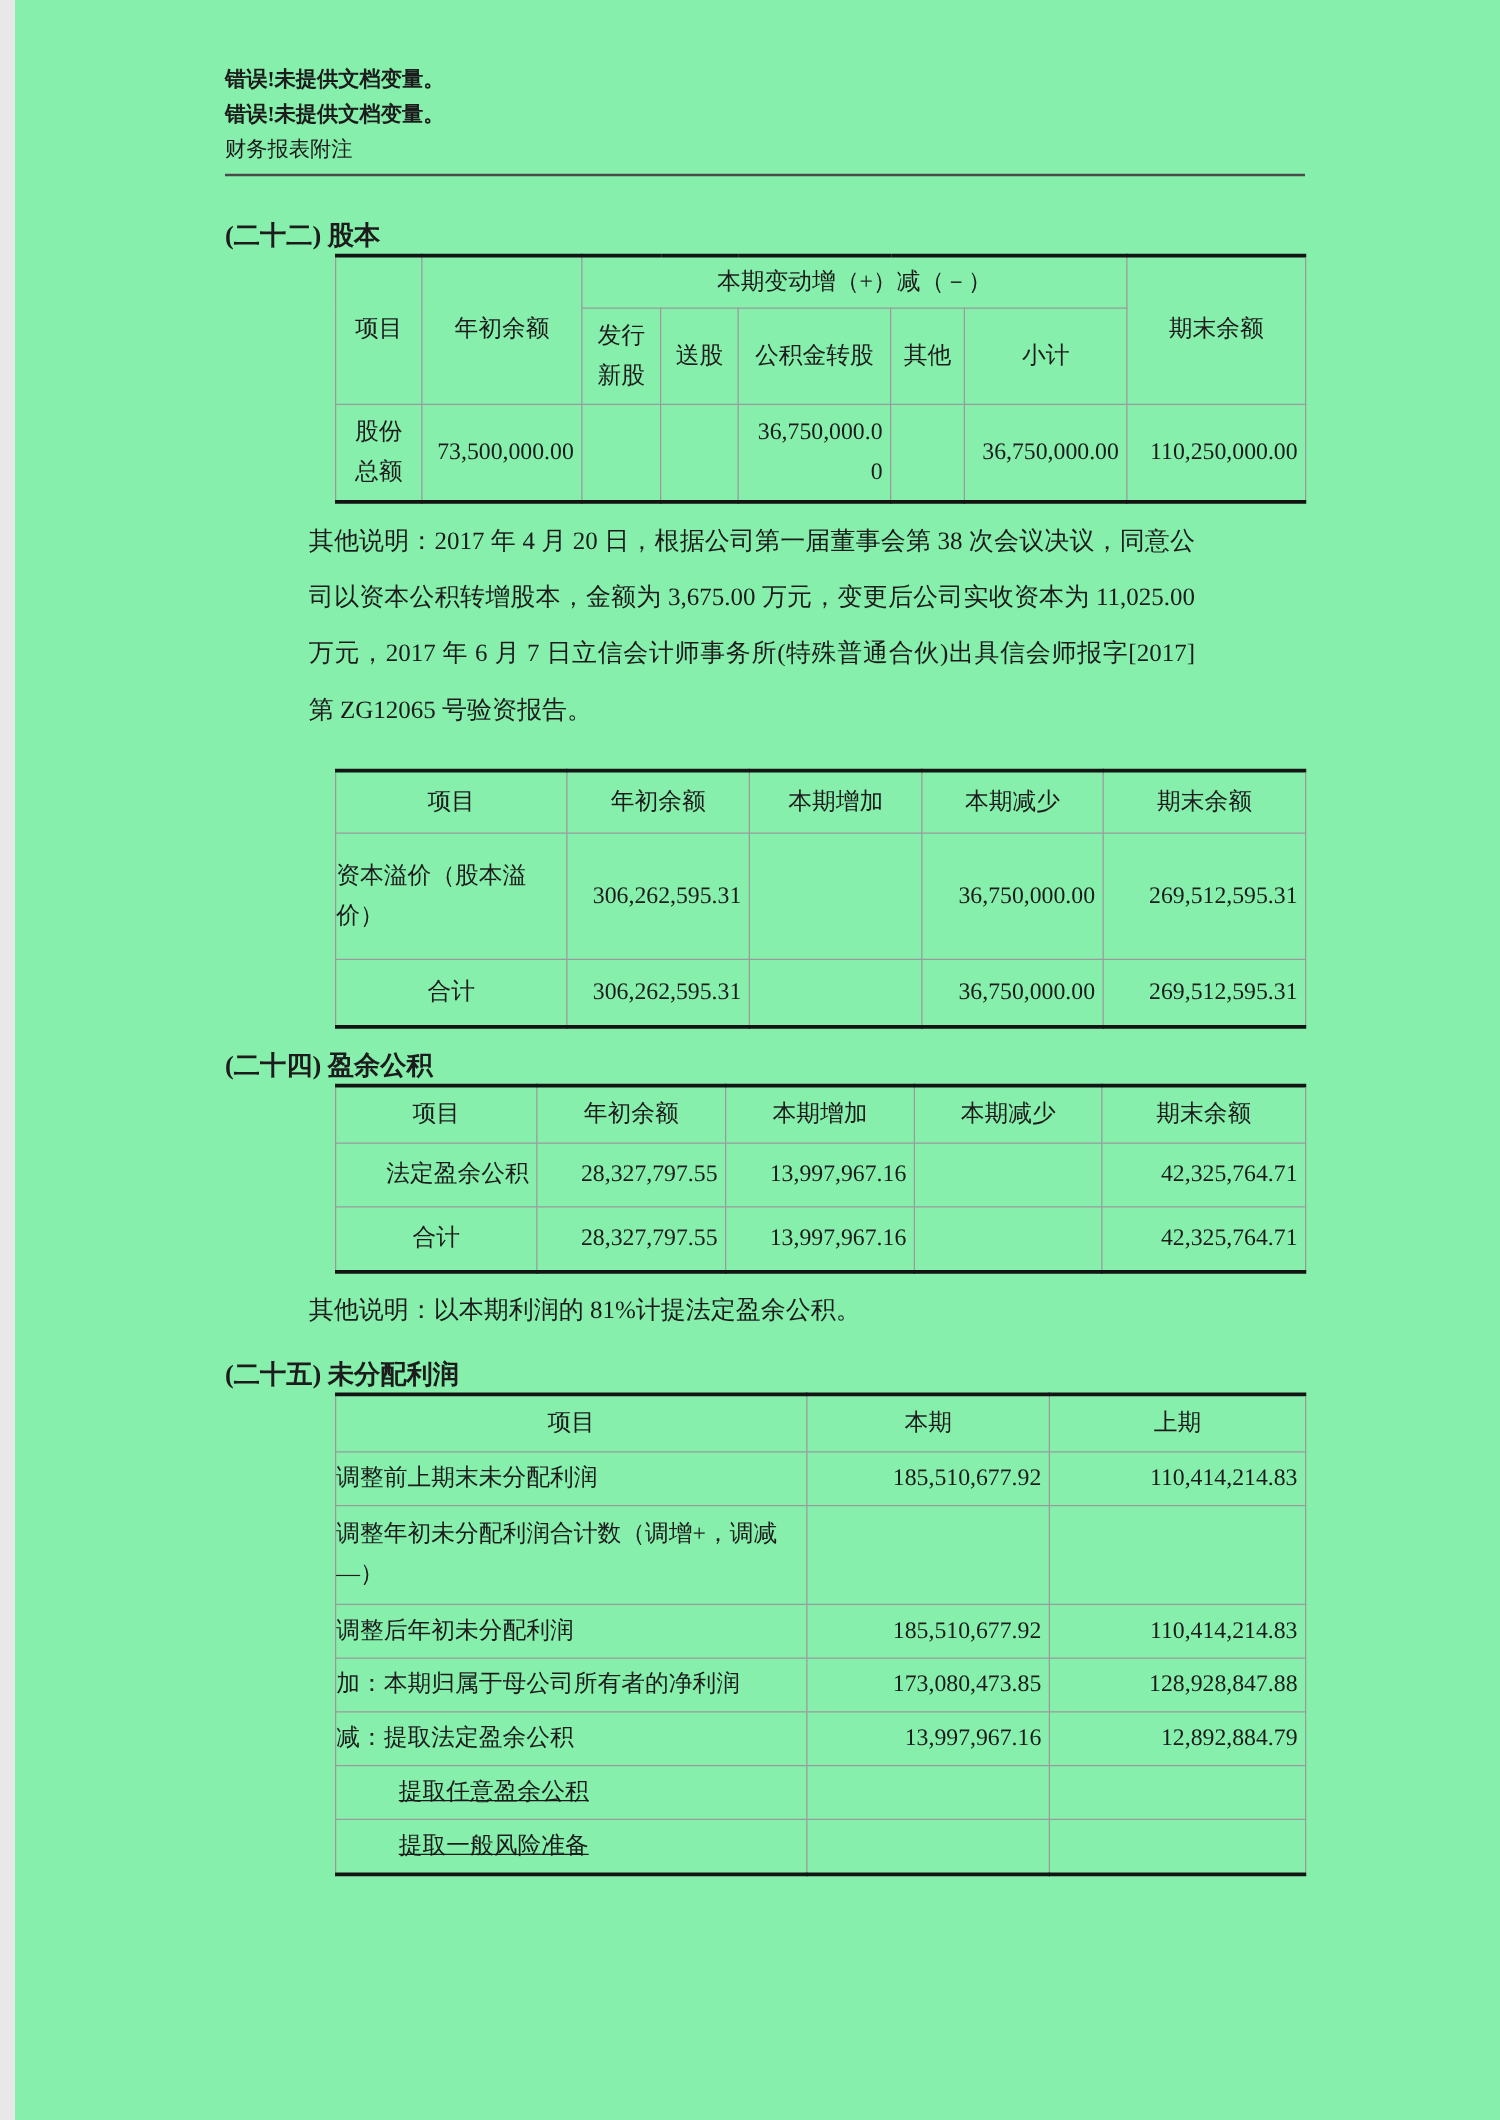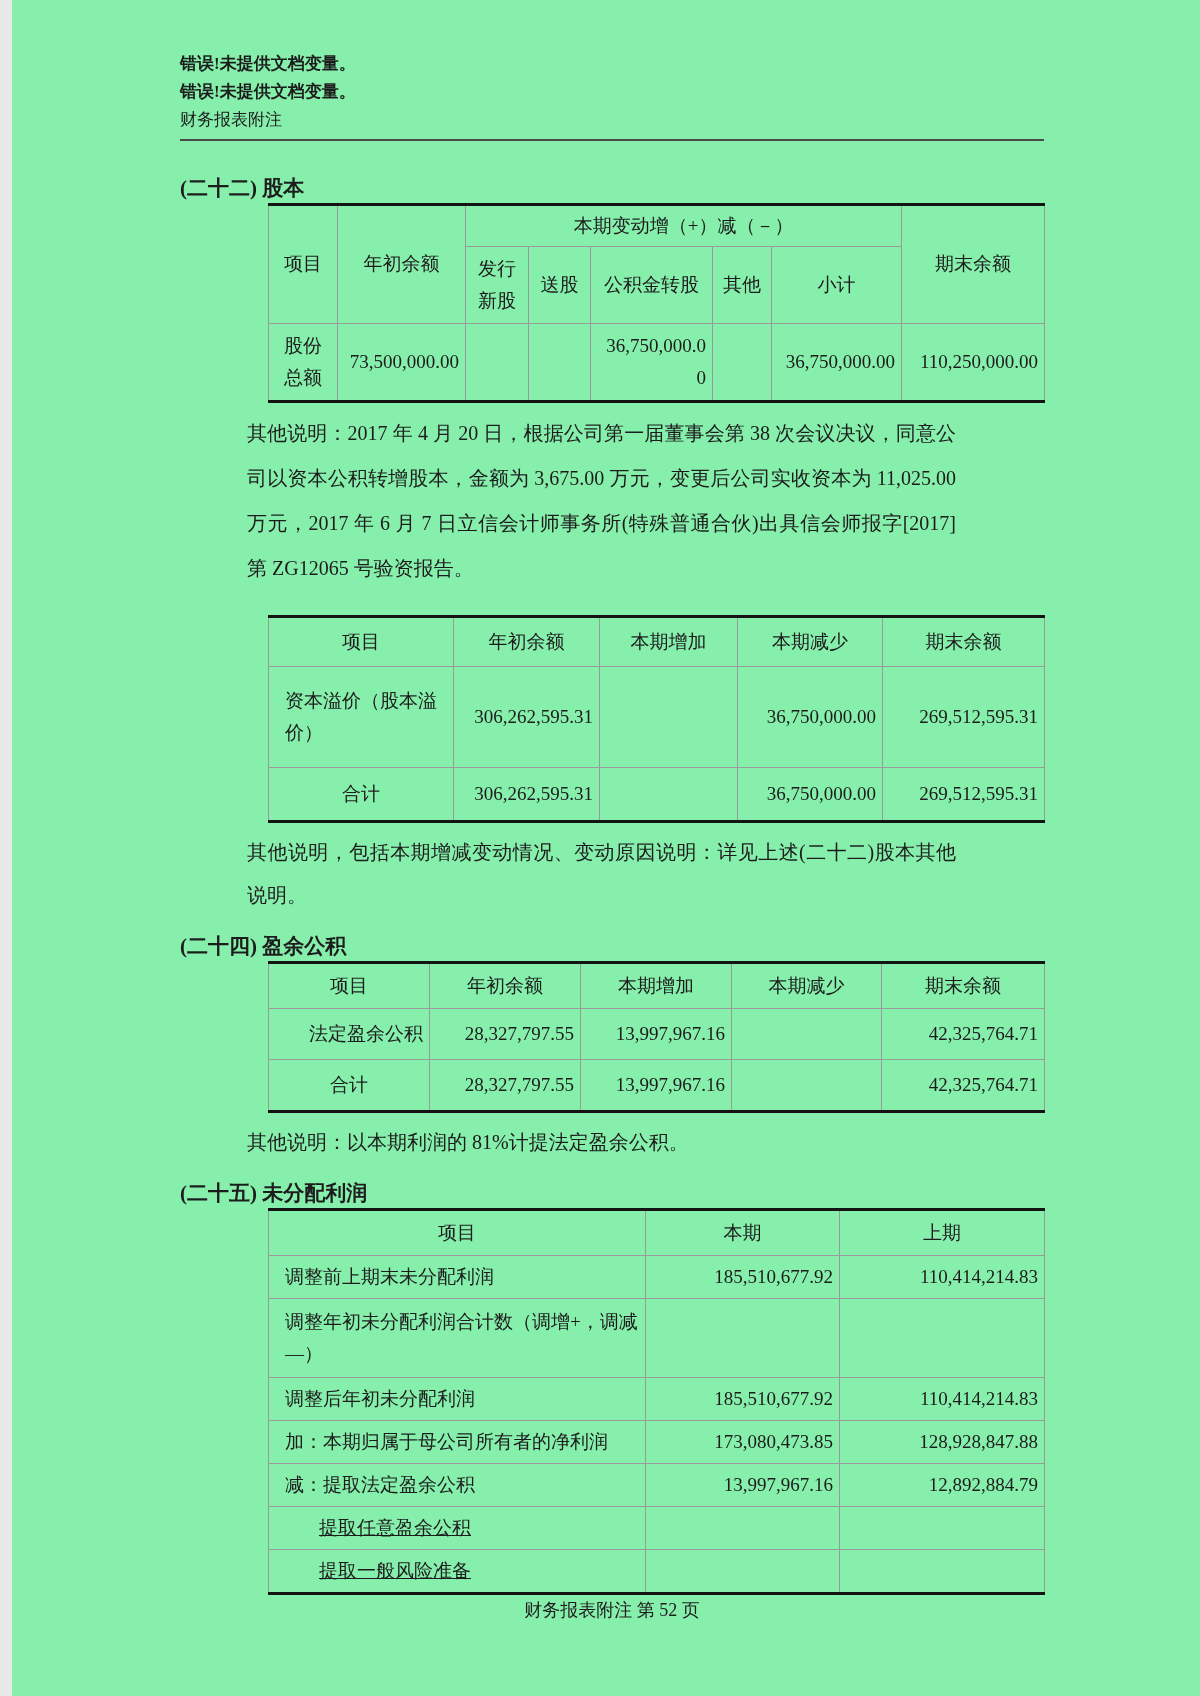--- a/index.html
+++ b/index.html
@@ -39,21 +39,21 @@
   table.fin th, table.fin td{
     border:1px solid #9a9a9a;
     font-weight:normal;
     padding:2px 6px;
     vertical-align:middle;
     text-align:center;
     word-break:break-all;
     line-height:1.7;
   }
   table.fin td.num{text-align:right;}
-  table.fin td.lab{text-align:left;padding-left:16px;}
+  table.fin td.lab{text-align:left;padding-left:0;}
   table.fin td.lab.center{text-align:center;padding-left:6px;}
   table.fin td.lab.indent{padding-left:50px;text-decoration:underline;}
 
   
   .t1 tr.r-span th{height:36px;}
   .t1 tr.r-sub th{height:72px;}
   .t1 tr.r-data td{height:72px;}
   .t2 tr.r-head th{height:44px;}
   .t2 tr.r-row1 td{height:96px;}
   .t2 tr.r-row2 td{height:48px;}
@@ -162,21 +162,20 @@
       </tr>
       <tr class="r-row2">
         <td class="lab center">合计</td>
         <td class="num">306,262,595.31</td>
         <td class="num"></td>
         <td class="num">36,750,000.00</td>
         <td class="num">269,512,595.31</td>
       </tr>
     </tbody>
       </table>
-    <p class="note tight">其他说明，包括本期增减变动情况、变动原因说明：详见上述(二十二)股本其他说明。</p>
   </section>
 
   <section class="sec24">
     <h2 class="sec-heading"><span>(二十四)</span> <span>盈余公积</span></h2>
     <table class="fin t3">
       <colgroup>
         <col style="width:161px">
           <col style="width:151px">
           <col style="width:151px">
           <col style="width:150px">
@@ -255,15 +254,14 @@
       </tr>
       <tr class="r-row">
         <td class="lab indent">提取一般风险准备</td>
         <td class="num"></td>
         <td class="num"></td>
       </tr>
     </tbody>
       </table>
   </section>
 
-  <footer class="page-footer">财务报表附注 第 52 页</footer>
 
 </div>
 
 </body></html>

